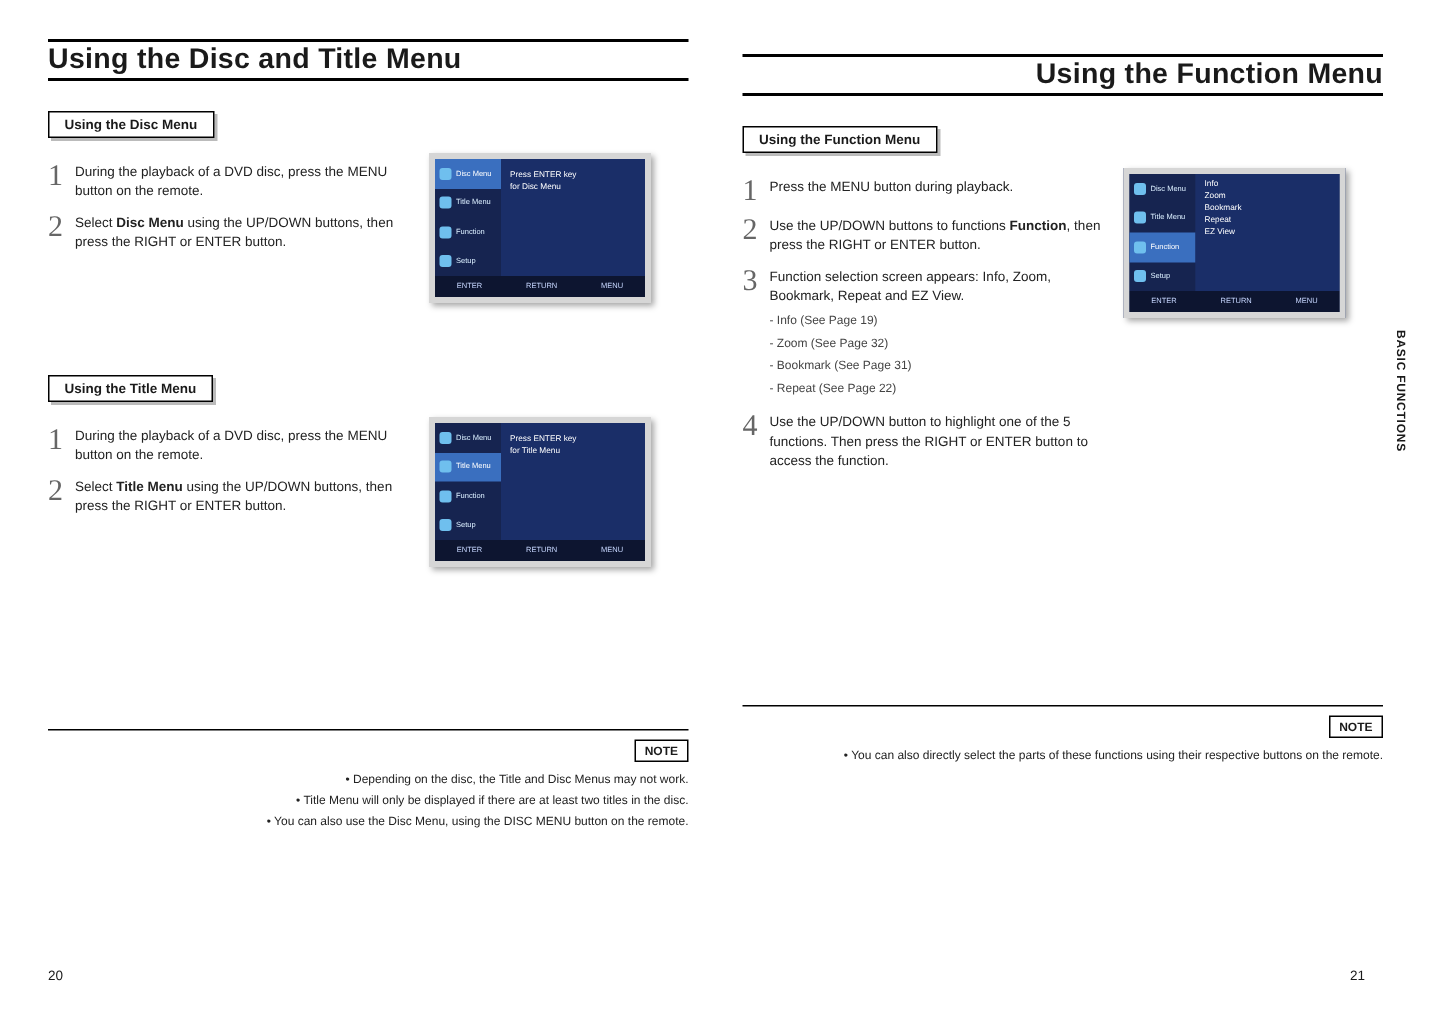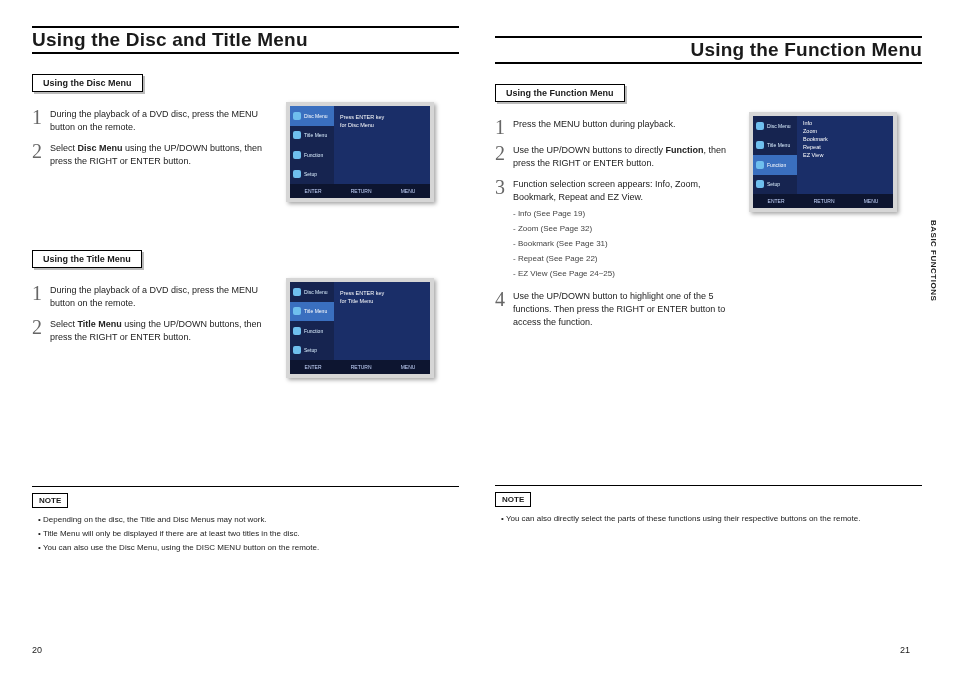--- a/index.html
+++ b/index.html
@@ -67,21 +67,21 @@
   
   .note-label {
     display: inline-block;
     border: 1px solid #000;
     font-size: 8px;
     font-weight: bold;
     padding: 2px 6px;
     background: #fff;
     margin-top: 6px;
   }
-  .note-bar-wrap { margin-top: 108px; }
+  .note-bar-wrap { margin-top: 108px; text-align: right; }
   .page.right .note-bar-wrap { margin-top: 148px; }
   .rule { height: 1px; background: #000; }
   .notelist { margin: 6px 0 0 6px; padding: 0; list-style: none; }
   .notelist li { font-size: 8px; line-height: 12px; color: #222; margin: 2px 0; }
   .notelist li::before { content: "• "; }
 
   
   .sidetab {
     position: absolute;
     right: 16px; top: 220px;
@@ -231,33 +231,32 @@
     <div class="section-label">Using the Function Menu</div>
     <div class="cols">
       <div class="textcol">
         <div class="step">
           <div class="stepnum">1</div>
           <div class="stepbody">Press the MENU button during playback.</div>
         </div>
         <div class="step">
           <div class="stepnum">2</div>
           <div class="stepbody">
-            <span>Use the UP/DOWN buttons to directly </span><span class="bold">Function</span><span>, then press the RIGHT or ENTER button.</span>
+            <span>Use the UP/DOWN buttons to functions </span><span class="bold">Function</span><span>, then press the RIGHT or ENTER button.</span>
           </div>
         </div>
         <div class="step">
           <div class="stepnum">3</div>
           <div class="stepbody">
             <span>Function selection screen appears: Info, Zoom, Bookmark, Repeat and EZ View.</span>
             <ul class="sublist">
               <li>Info (See Page 19)</li>
               <li>Zoom (See Page 32)</li>
               <li>Bookmark (See Page 31)</li>
               <li>Repeat (See Page 22)</li>
-              <li>EZ View (See Page 24~25)</li>
             </ul>
           </div>
         </div>
         <div class="step">
           <div class="stepnum">4</div>
           <div class="stepbody">Use the UP/DOWN button to highlight one of the 5 functions. Then press the RIGHT or ENTER button to access the function.</div>
         </div>
       </div>
       <div class="illcol">
         <div class="ill">

